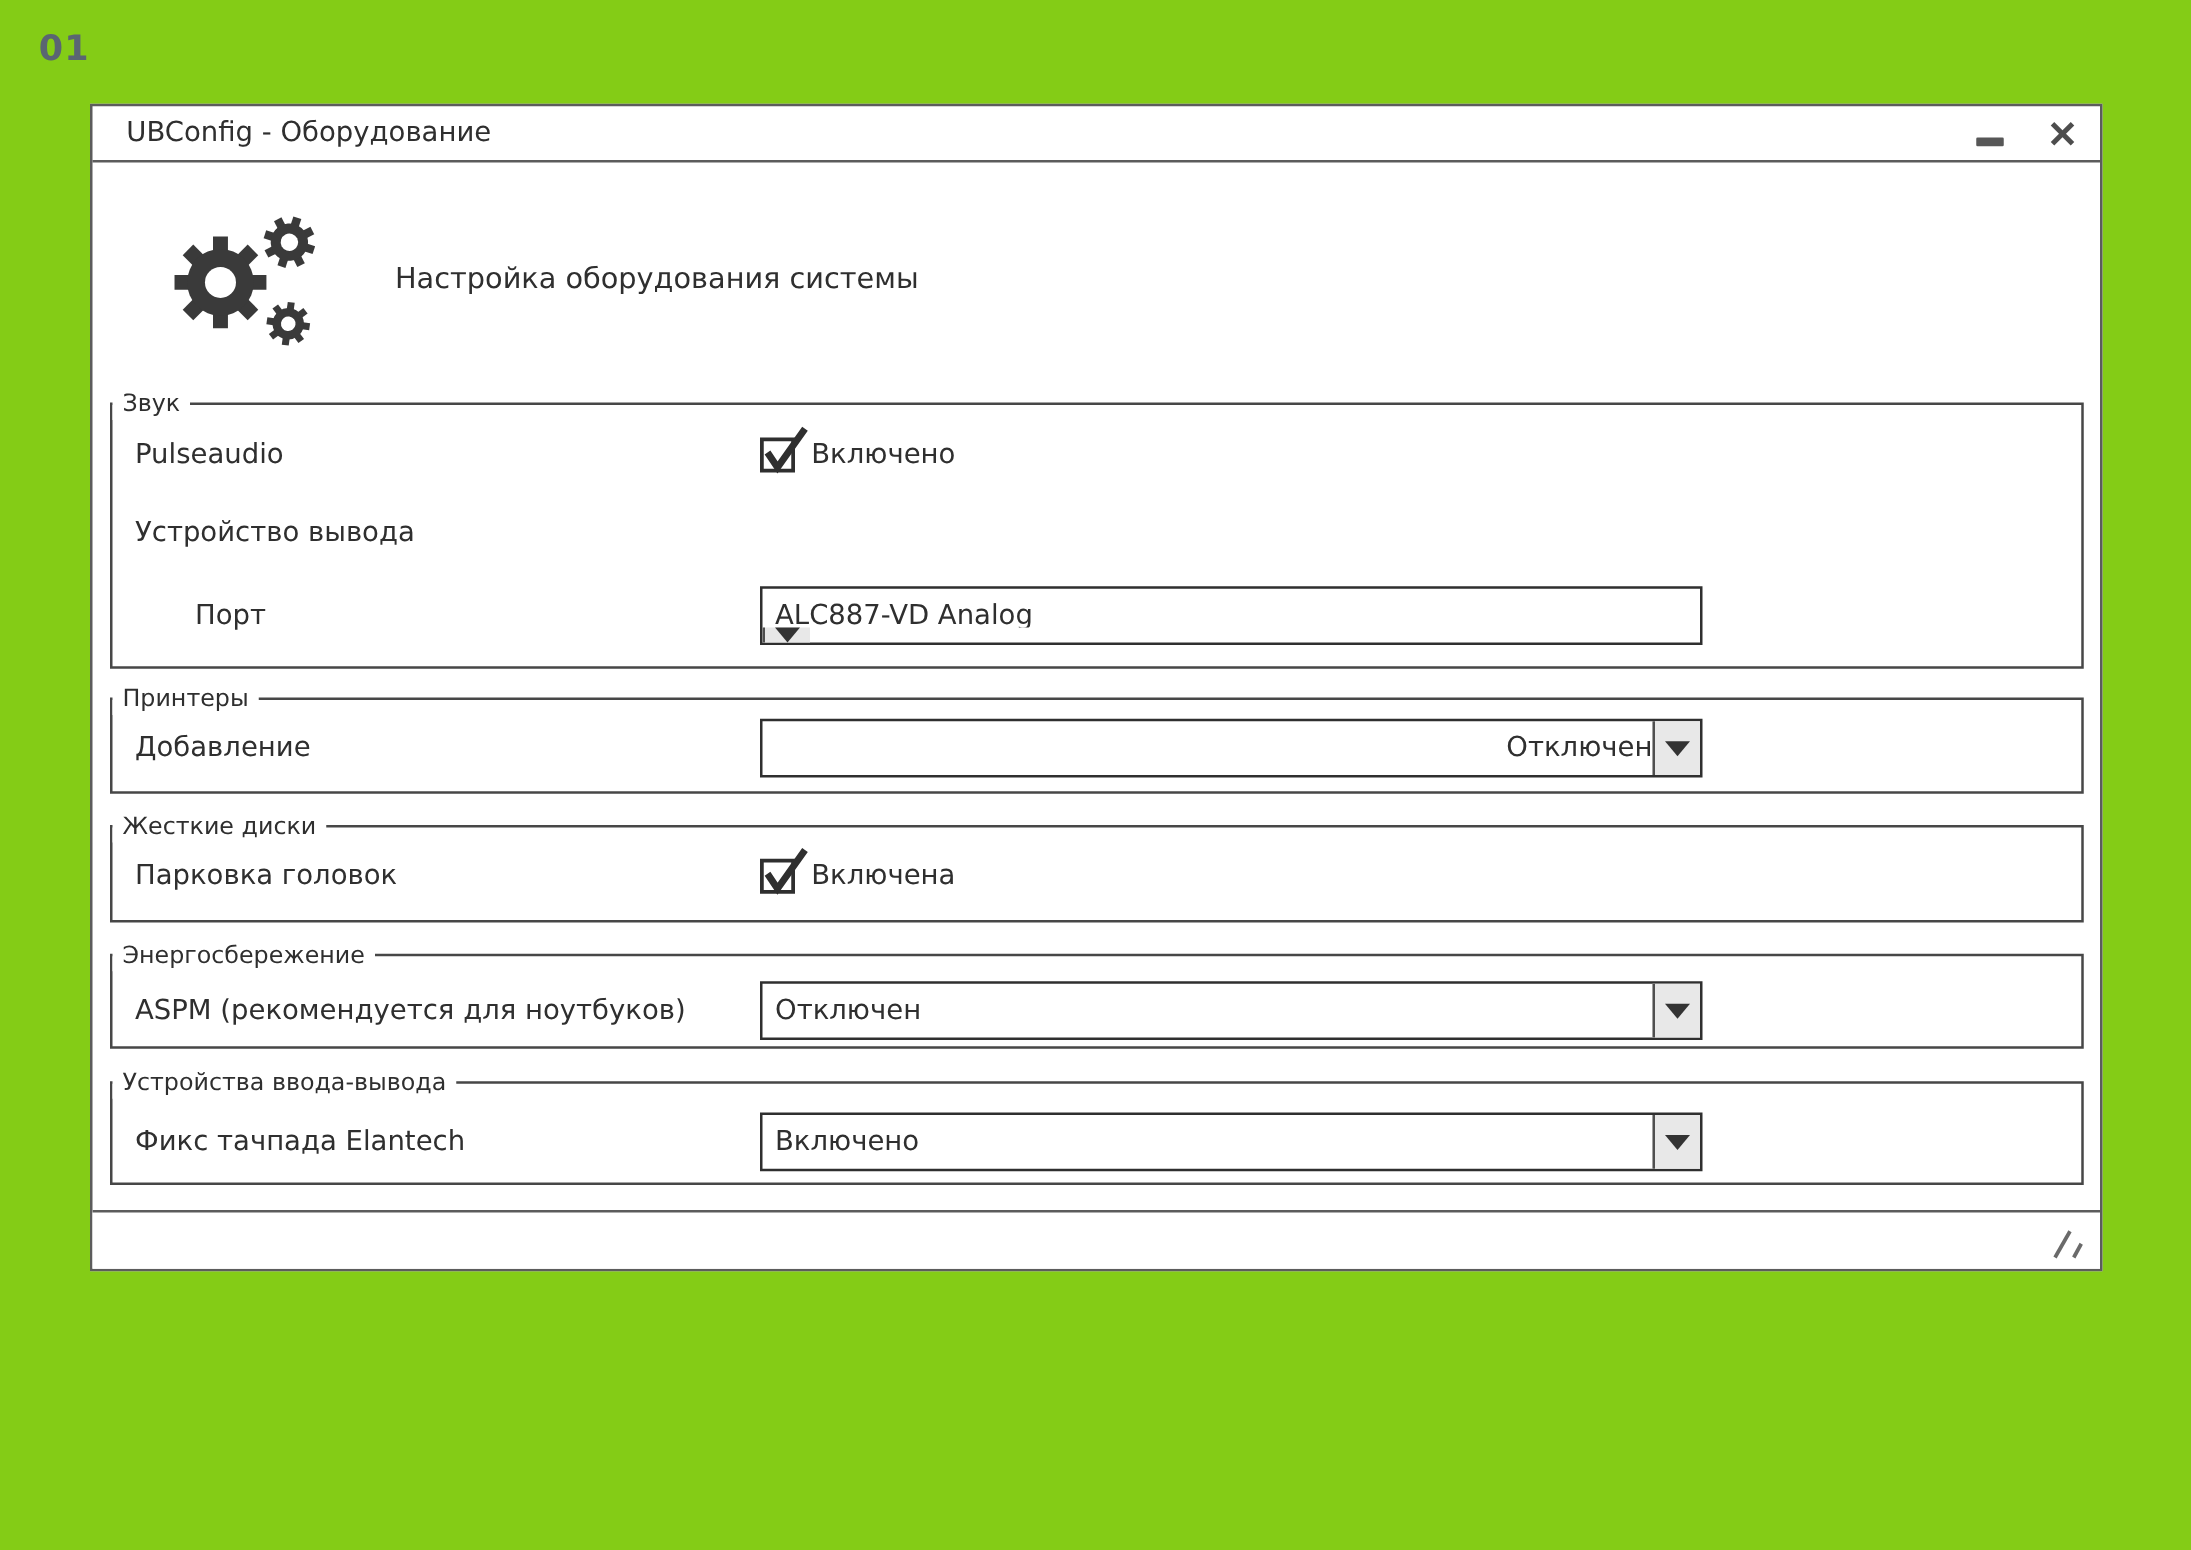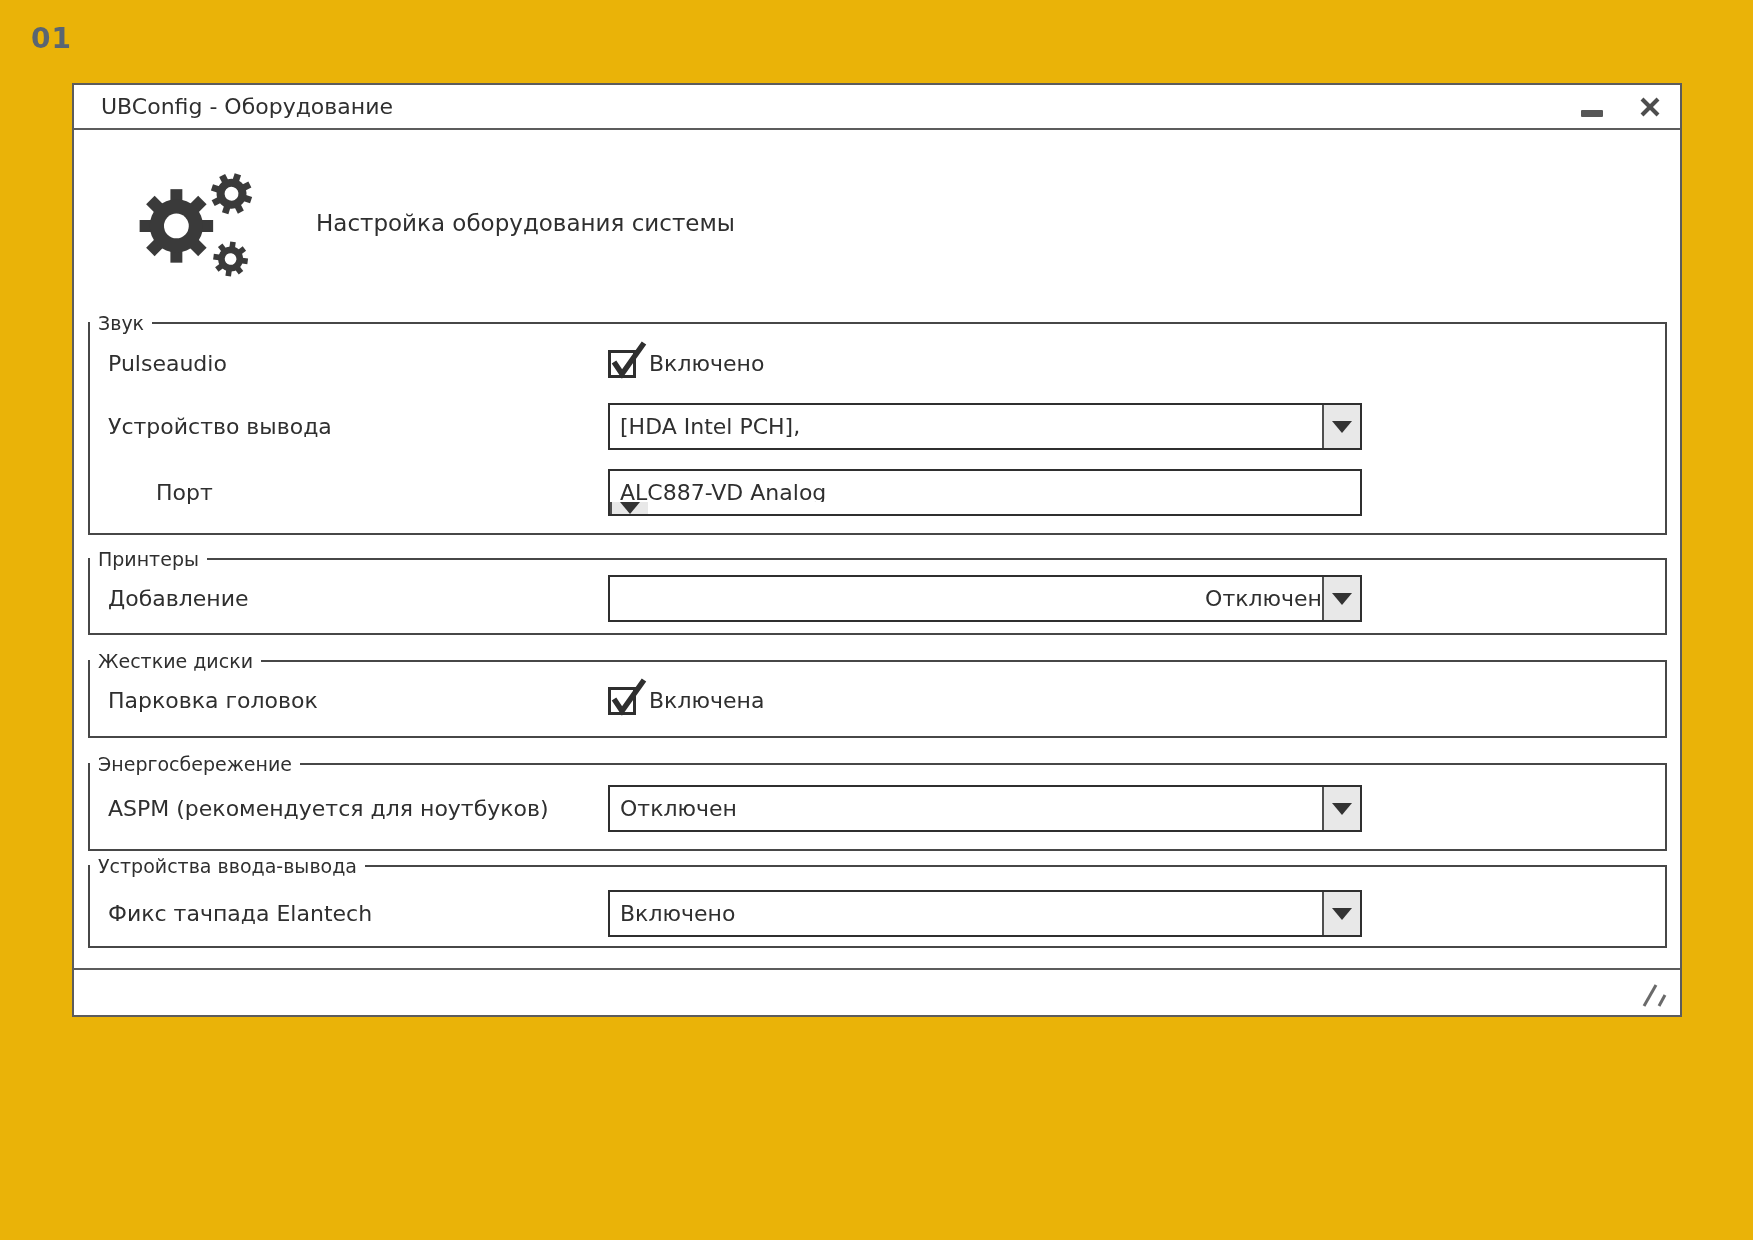--- a/index.html
+++ b/index.html
@@ -1,17 +1,17 @@
 <!DOCTYPE html>
 <html><head>
 <meta charset="utf-8">
 <style>
   * { margin:0; padding:0; box-sizing:border-box; }
   html,body { width:1753px; height:1240px; background:#ffffff; font-family:"DejaVu Sans", sans-serif; }
-  .page { position:relative; width:1753px; height:1240px; background:#eab308; overflow:hidden; }
+  .page { position:relative; width:1753px; height:1240px; background:#84cc16; overflow:hidden; }
 
   .fig-label { position:absolute; left:31px; top:22px; font-size:28px; font-weight:bold; color:#5a6572; letter-spacing:1px; }
 
   .window { position:absolute; left:72px; top:83px; width:1610px; height:934px; border:2px solid #5c5c5c; background:#ffffff; }
 
   .titlebar { position:absolute; left:0; top:0; right:0; height:45px; border-bottom:2px solid #5c5c5c; display:flex; align-items:center; }
   .title { font-size:22px; color:#2f2f2f; padding-left:27px; }
   .win-controls { margin-left:auto; display:flex; align-items:center; gap:34px; padding-right:18px; }
   .min-btn { width:24px; height:24px; display:flex; align-items:flex-end; justify-content:center; cursor:default; }
   .min-dash { width:22px; height:7px; background:#575757; border-radius:1px; margin-bottom:2px; }
@@ -92,26 +92,20 @@
       <div class="cb-row" style="top:26px;">
         <span class="cb-box">
           <svg class="cb-check" width="40" height="42" viewBox="0 0 40 42">
             <path d="M6 24 L14 36 L36 5" fill="none" stroke="#2f2f2f" stroke-width="5.5"></path>
           </svg>
         </span>
         <span class="cb-label">Включено</span>
       </div>
 
       <span class="row-label" style="top:79px; line-height:47px;">Устройство вывода</span>
-      <div class="combo" style="top:79px;">
-        <span class="combo-value">[HDA Intel PCH],</span>
-        <span class="combo-btn">
-            <span class="tri"></span>
-          </span>
-      </div>
 
       <span class="row-label" style="top:145px; line-height:47px;margin-left:48px;">Порт</span>
       <div class="combo" style="top:145px;flex-direction:column;">
         <span class="combo-value">ALC887-VD Analog</span>
         <span class="combo-btn">
             <span class="tri"></span>
           </span>
       </div>
     </div>
 
@@ -134,21 +128,21 @@
       <div class="cb-row" style="top:25px;">
         <span class="cb-box">
           <svg class="cb-check" width="40" height="42" viewBox="0 0 40 42">
             <path d="M6 24 L14 36 L36 5" fill="none" stroke="#2f2f2f" stroke-width="5.5"></path>
           </svg>
         </span>
         <span class="cb-label">Включена</span>
       </div>
     </div>
 
-    <div class="fs" style="top:678px; height:88px;">
+    <div class="fs" style="top:678px; height:76px;">
       <span class="fs-legend">Энергосбережение</span>
 
       <span class="row-label" style="top:20px; line-height:47px;">ASPM (рекомендуется для ноутбуков)</span>
       <div class="combo" style="top:20px;">
         <span class="combo-value">Отключен</span>
         <span class="combo-btn">
             <span class="tri"></span>
           </span>
       </div>
     </div>

